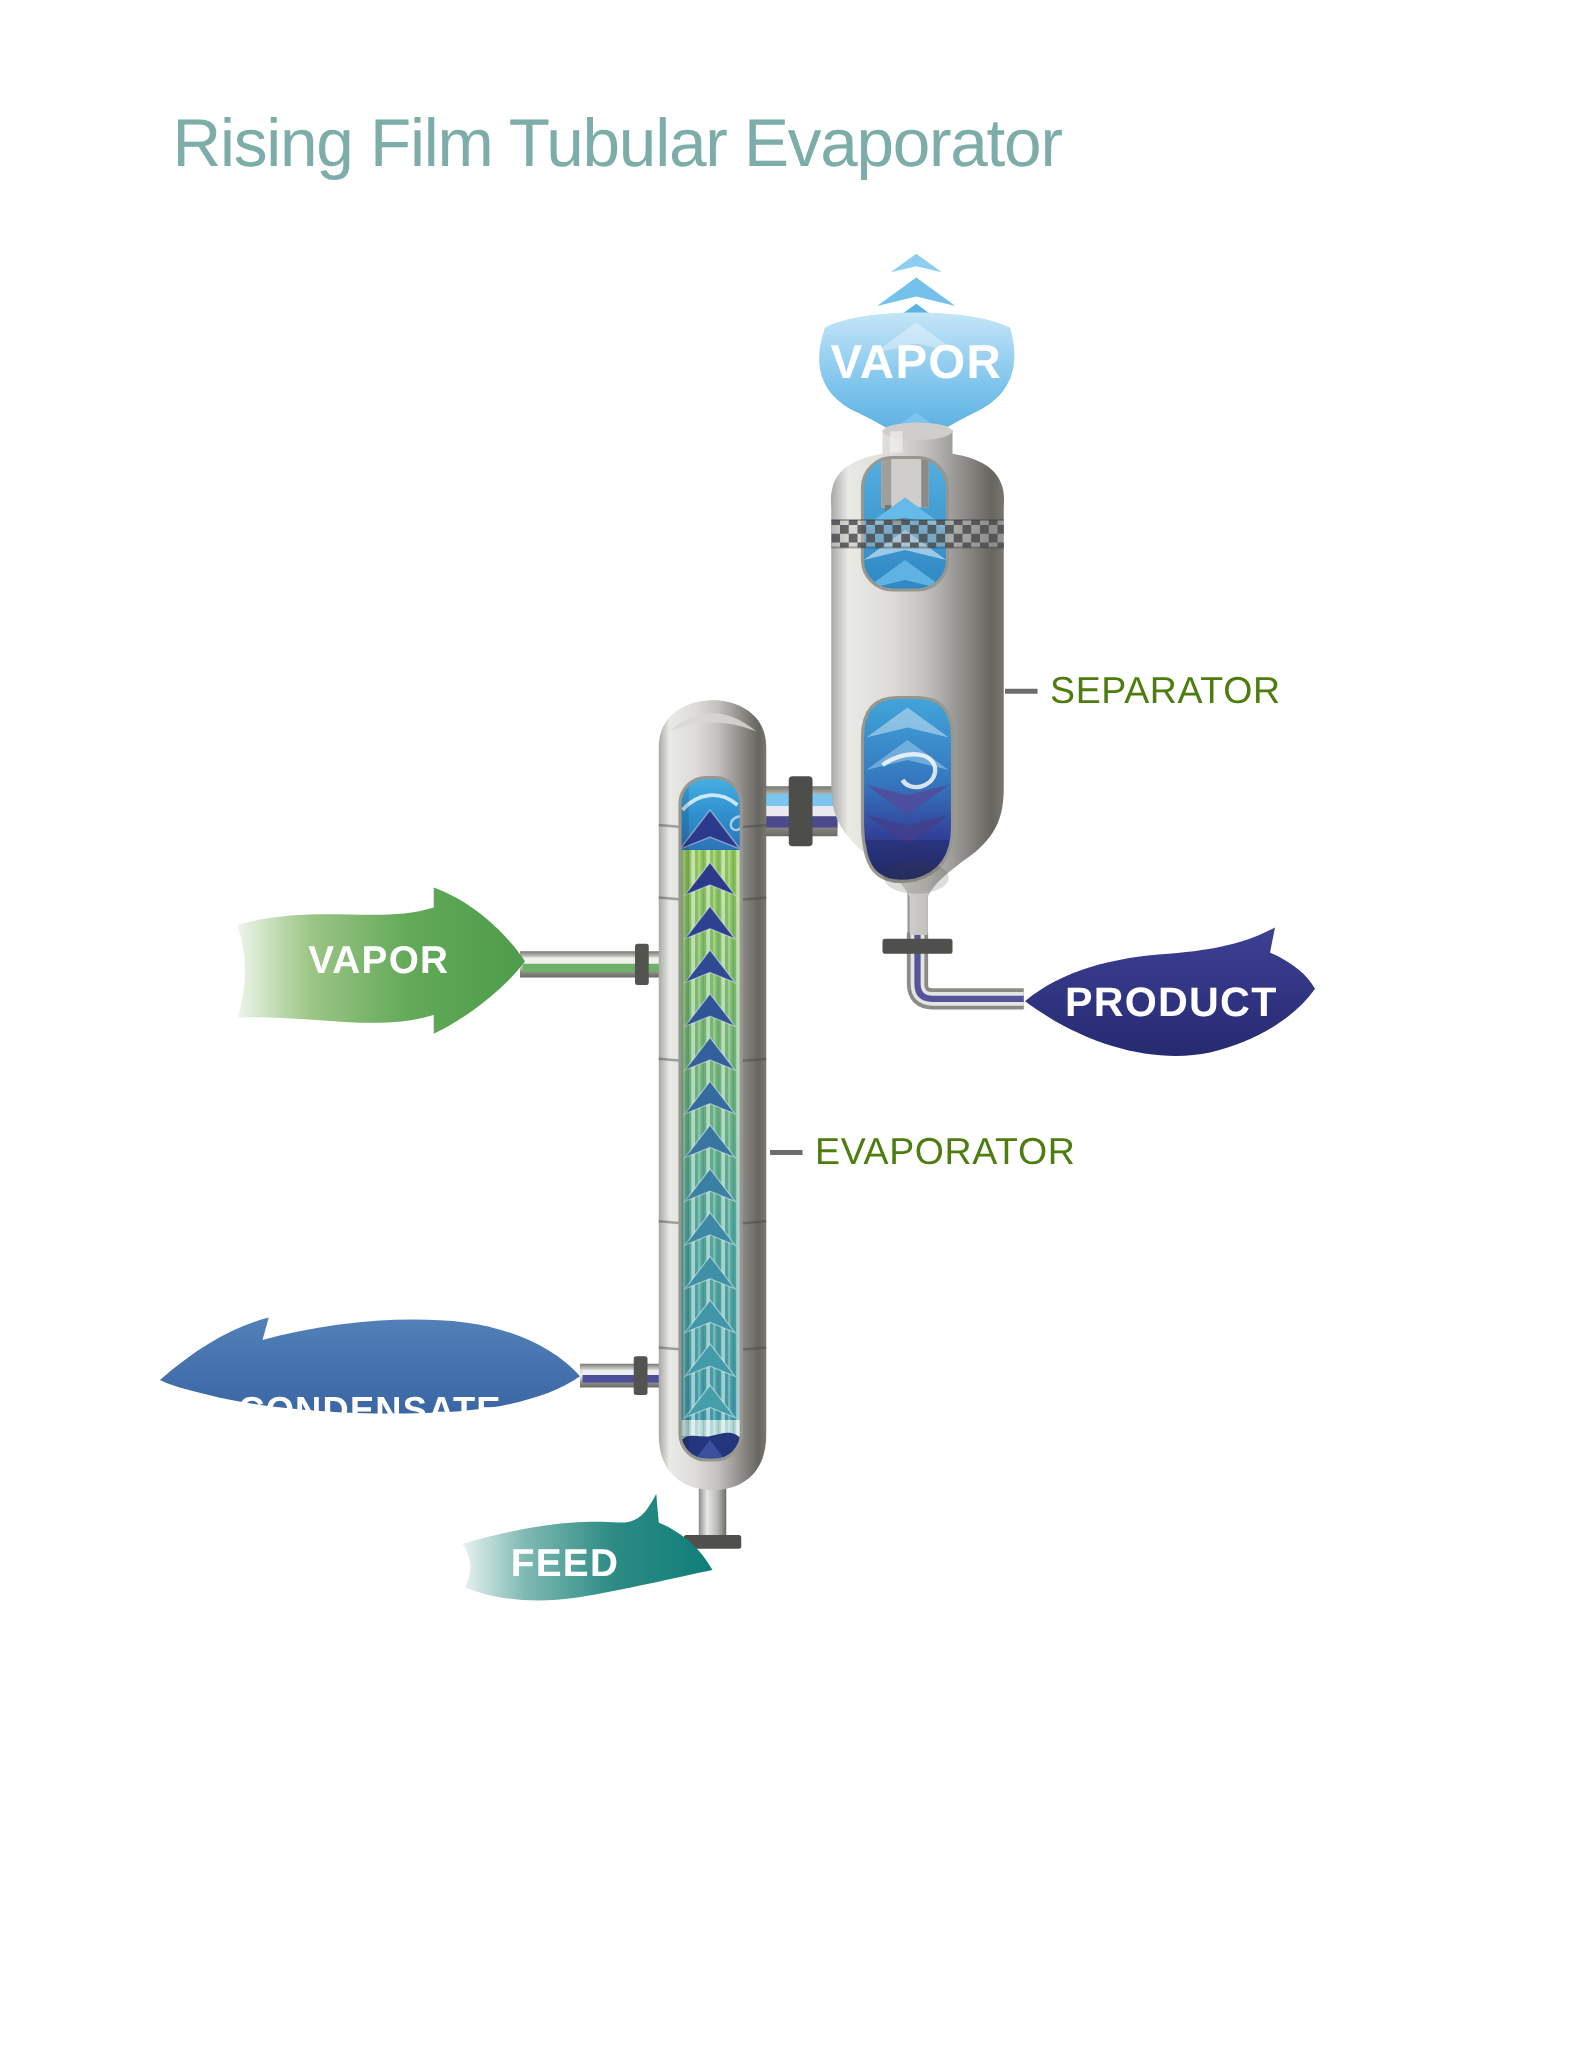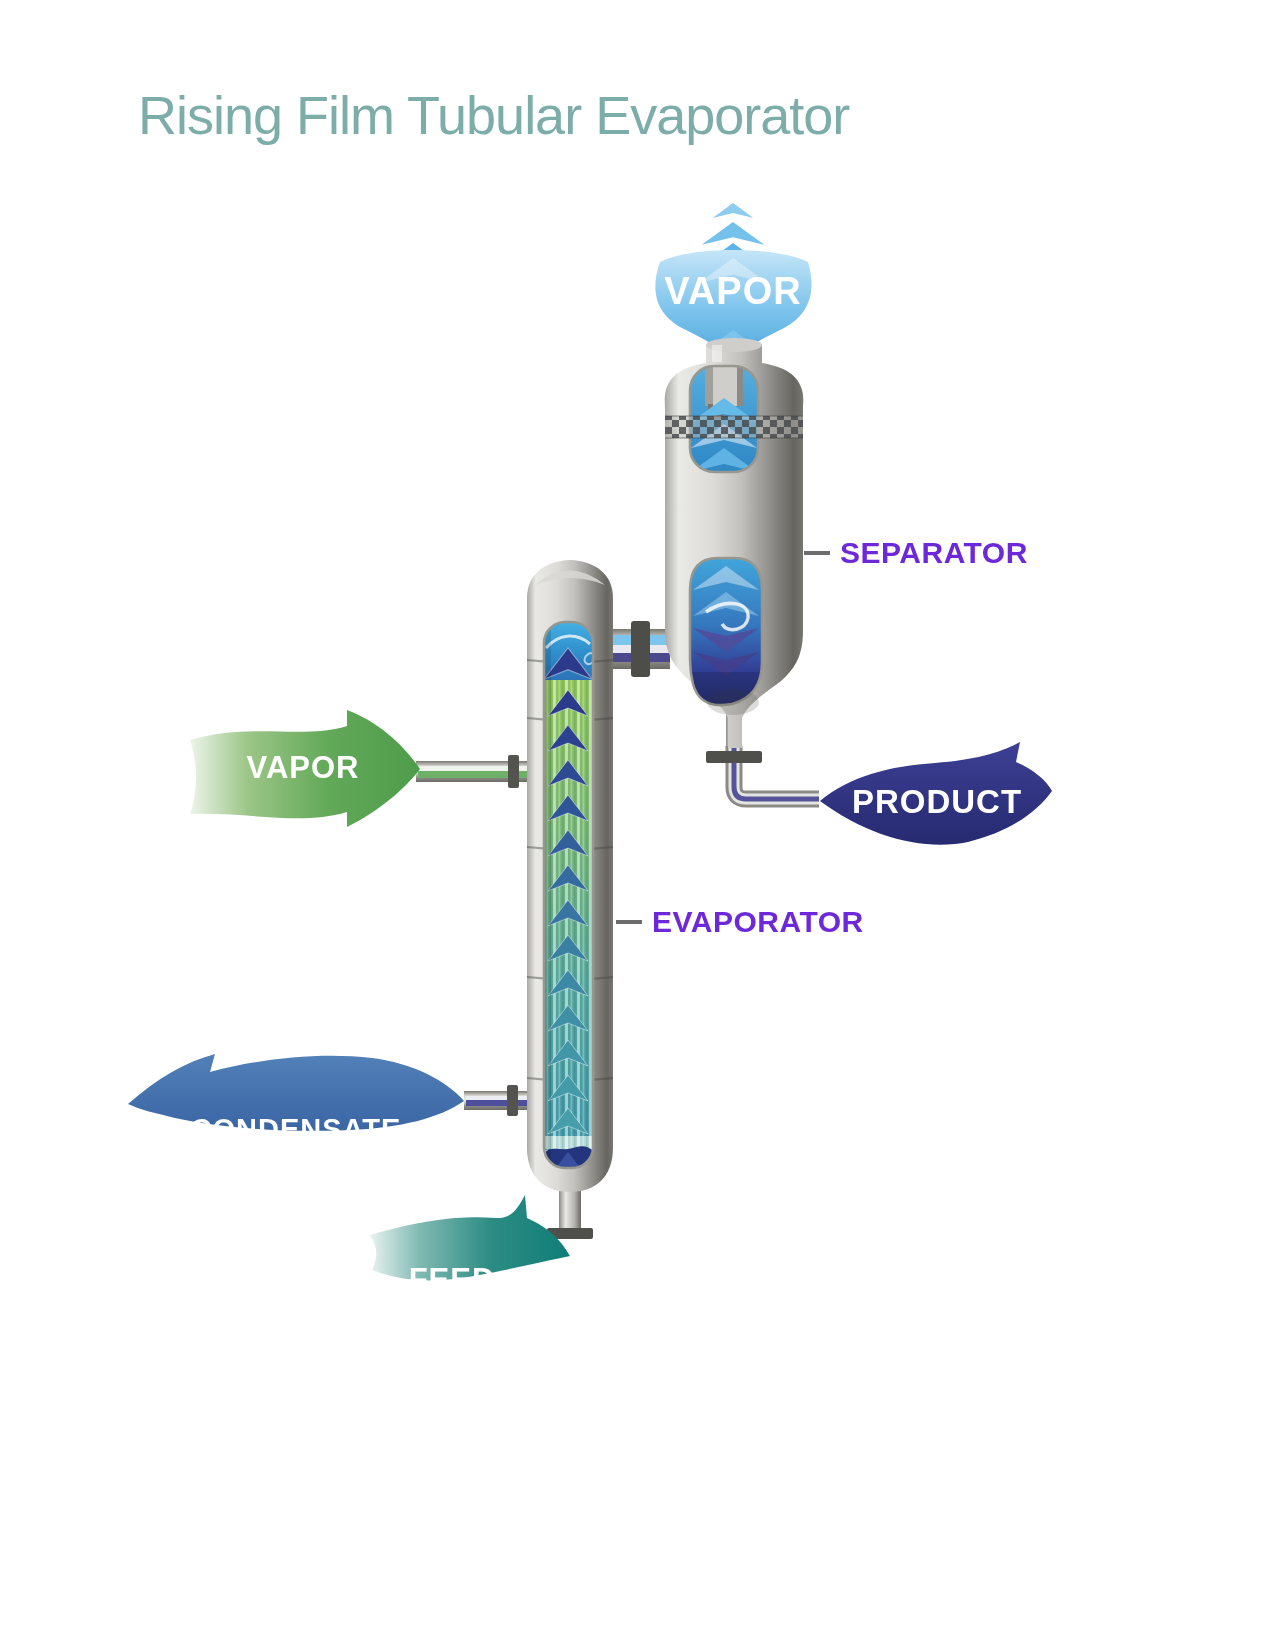--- a/index.html
+++ b/index.html
@@ -7,23 +7,23 @@
          font-family:"Liberation Sans", sans-serif;padding-left:24px;}
   #stage svg{position:absolute;left:0;top:0;}
   .title{position:absolute;left:138px;top:84px;font-size:54px;font-weight:400;
          letter-spacing:-1px;color:#7dada9;white-space:nowrap;}
   .flow-label{position:absolute;transform:translate(-50%,-50%);color:#fff;font-weight:bold;
          letter-spacing:1px;white-space:nowrap;}
   .fl-vapor{left:733px;top:291px;font-size:38px;}
   .fl-steam{left:303px;top:768px;font-size:31px;}
   .fl-product{left:937px;top:802px;font-size:33px;}
   .fl-condensate{left:296px;top:1129px;font-size:29px;}
-  .fl-feed{left:452px;top:1251px;font-size:31px;margin-top:29px;}
+  .fl-feed{left:452px;top:1251px;font-size:31px;}
   .callout{position:absolute;display:flex;align-items:center;gap:10px;transform:translateY(-50%);
-         color:#6d28d9;font-weight:bold;font-size:30px;letter-spacing:0.5px;white-space:nowrap;}
+         color:#4d7c0f;font-weight:normal;font-size:30px;letter-spacing:0.5px;white-space:nowrap;}
   .co-separator{left:804px;top:553px;}
   .co-evaporator{left:616px;top:922px;}
   .dash{display:inline-block;width:26px;height:4px;background:#6d6d6d;}
 </style>
 </head>
 <body>
 
 <div id="stage">
 
 <svg width="1275" height="1651" viewBox="0 0 1275 1651">

